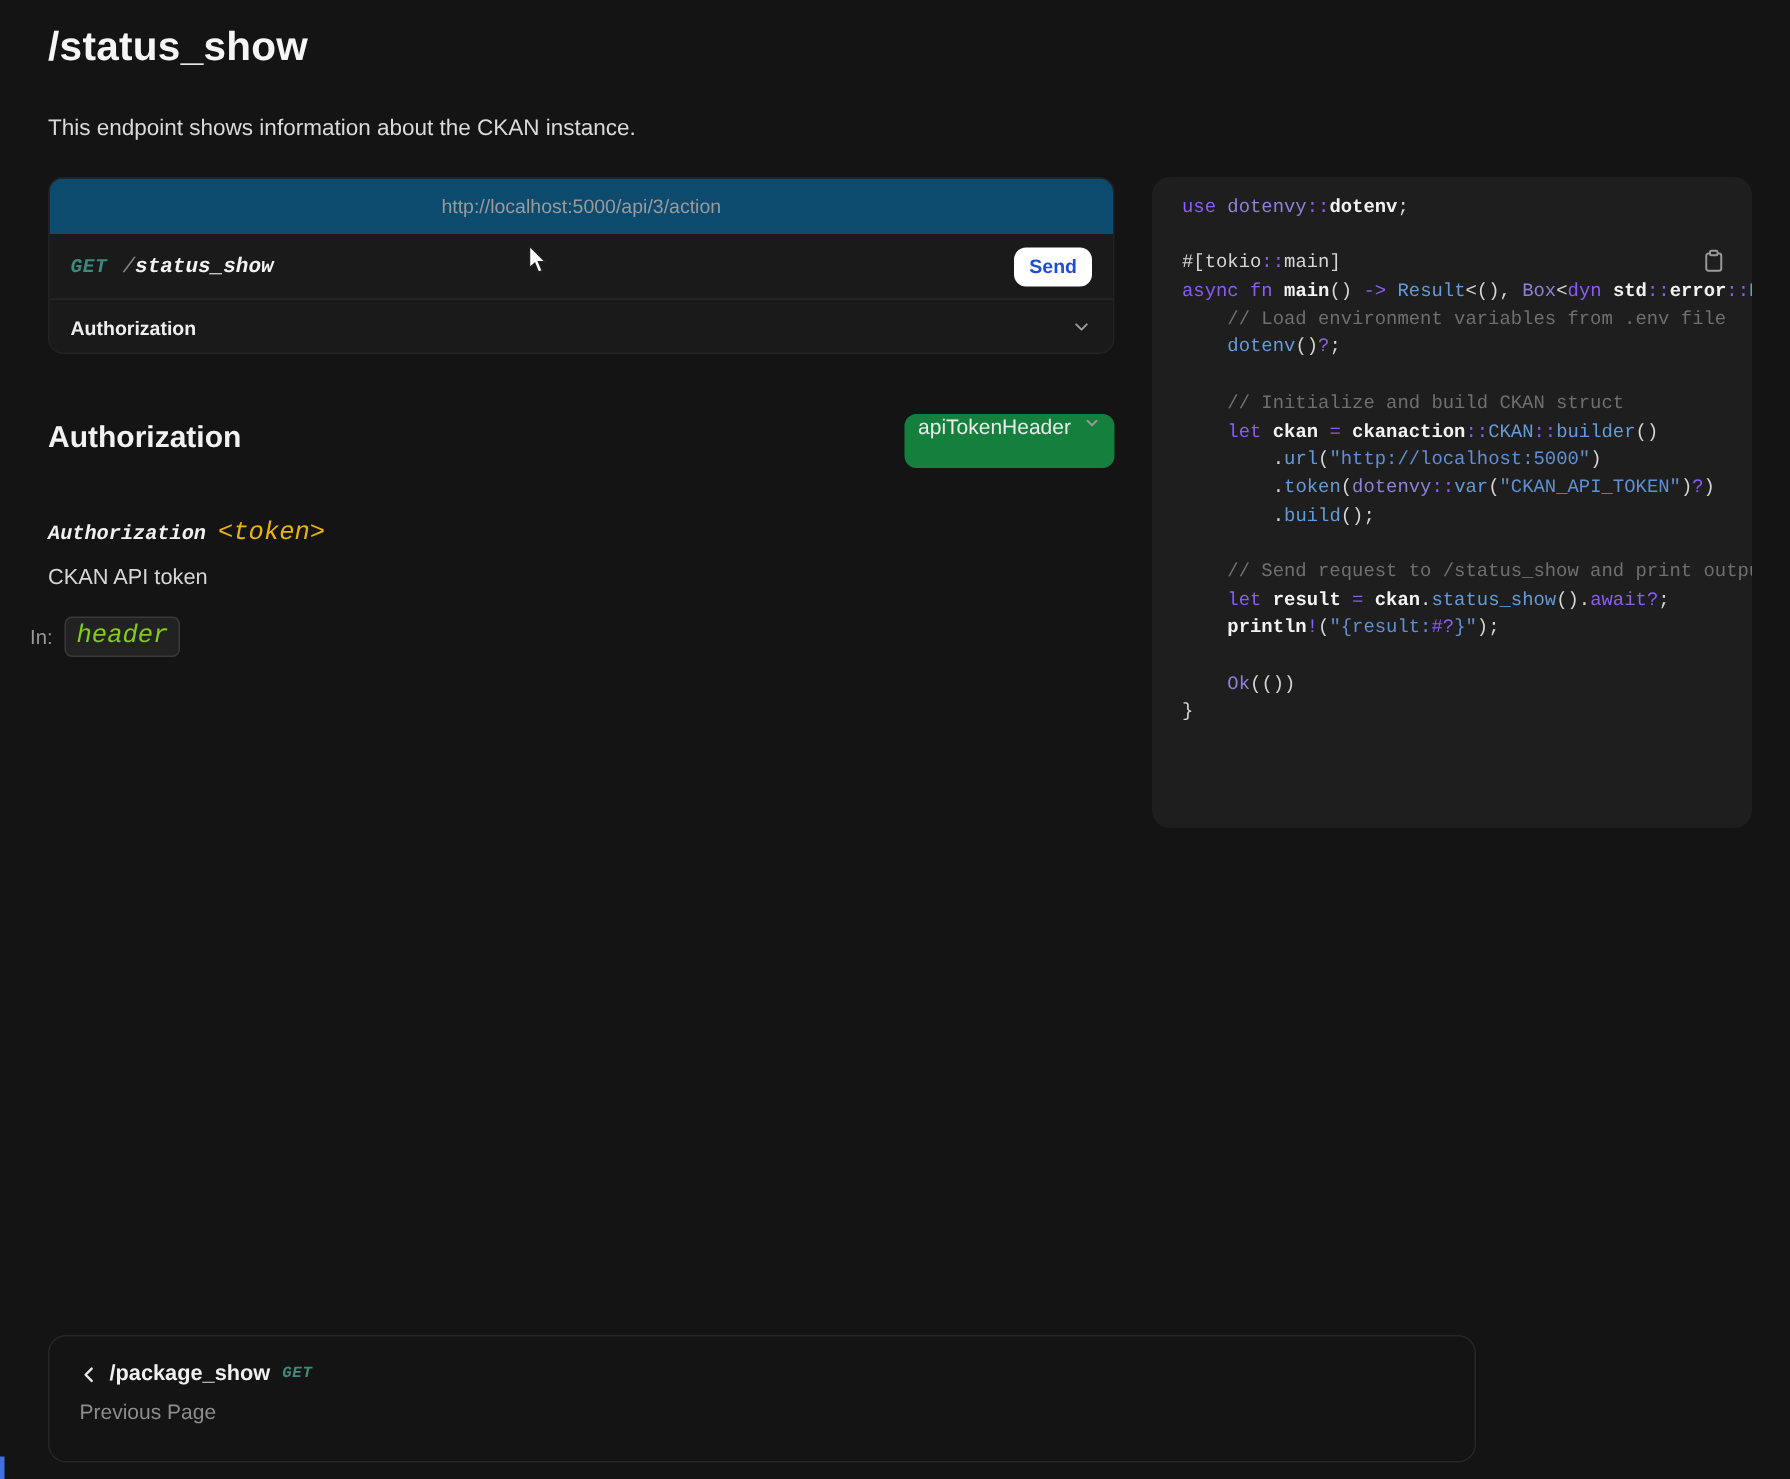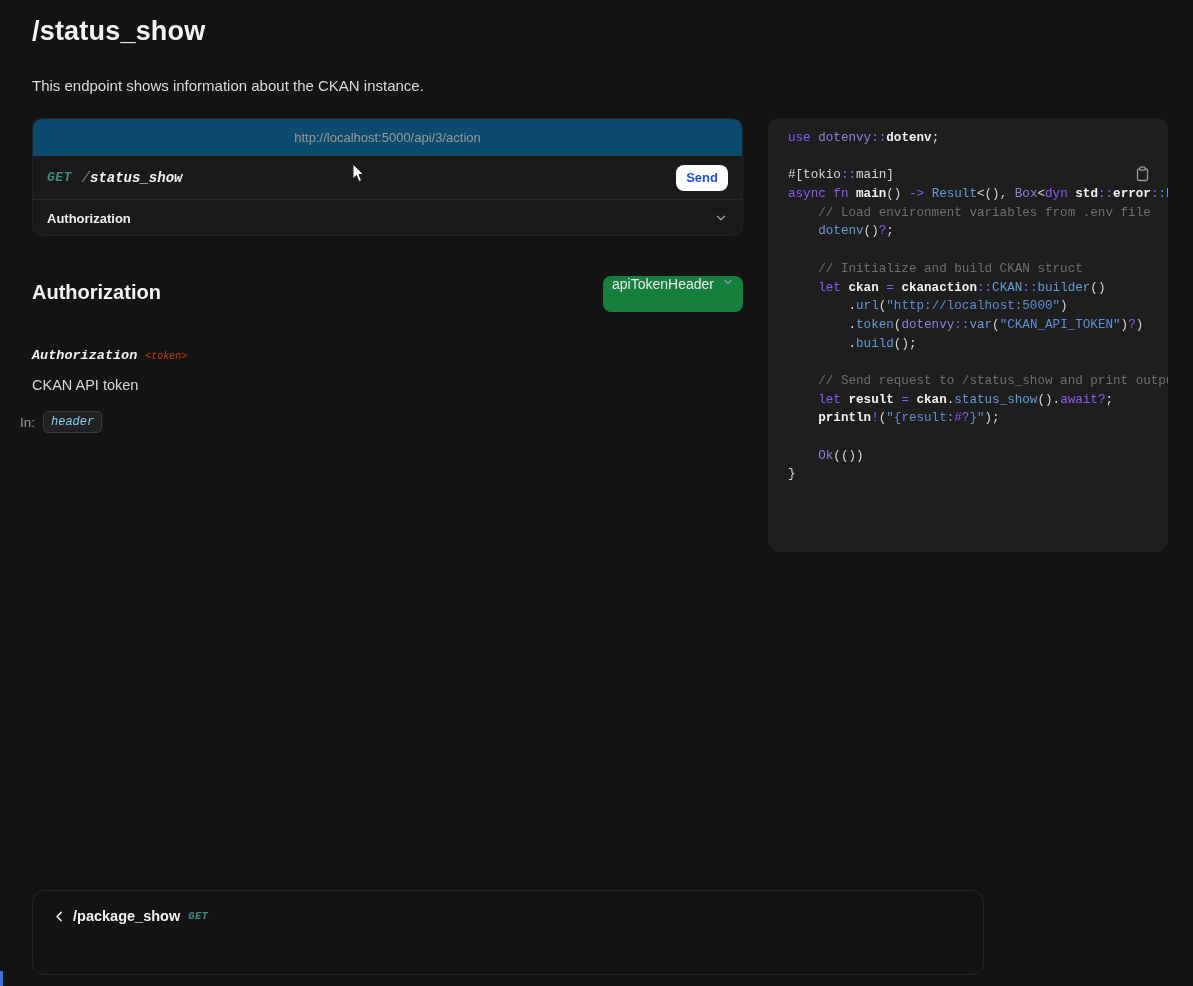--- a/index.html
+++ b/index.html
@@ -59,26 +59,26 @@
     font-size: 20px; font-weight: 700; color: #f2f2f2;
   }
   .scheme-select {
     position: absolute; left: 603px; top: 276px; width: 140px; height: 36px;
     background: #15803d; border-radius: 8px; border: none; cursor: pointer;
     display: flex; justify-content: center; gap: 8px;
     font-size: 14px; color: #eaeaea;
   }
   .token-row { position: absolute; left: 32px; top: 346px; }
   .token-name { font-size: 13.5px; font-weight: 700; color: #f0f0f0; }
-  .token-type { font-size: 10px; color: #c2410c; margin-left: 8px; }
+  .token-type { font-size: 17px; color: #eab308; margin-left: 8px; }
   .token-desc { position: absolute; left: 32px; top: 377px; font-size: 14.5px; color: #d6d6d6; }
   .in-row { position: absolute; left: 20px; top: 411px; display: flex; align-items: center; gap: 8px; }
   .in-label { font-size: 13.5px; color: #9a9a9a; }
   .in-badge {
-    font-size: 12px; color: #7dd3fc; background: #222222;
+    font-size: 17px; color: #84cc16; background: #222222;
     border: 1px solid #3a3a3a; border-radius: 5px; padding: 3px 7px;
   }
 
   
   .sdk-panel {
     position: absolute; left: 768px; top: 118px; width: 400px; height: 434px;
     background: #1e1e1e; border-radius: 12px; overflow: hidden;
   }
   .sdk-header {
     height: 34px; background: #1b1b1b; border-bottom: 1px solid #161616;
@@ -181,20 +181,21 @@
 <div class="footer-card">
   <div class="footer-row1">
     <span class="footer-chevron">
       <svg width="13" height="13" viewBox="0 0 16 16" fill="none" stroke="currentColor" stroke-width="2" stroke-linecap="round" stroke-linejoin="round">
           <polyline points="10,3 5,8 10,13"></polyline>
         </svg>
     </span>
     <span class="footer-path">/package_show</span>
     <span class="footer-method mono" style="color:#3e8a7d">GET</span>
   </div>
+  <div class="footer-sub">Previous Page</div>
 </div>
 
 <div class="edge-fragment"></div>
 
 <div class="cursor">
   <svg width="13" height="20" viewBox="0 0 13 20">
     <polygon points="1,1 1,15.5 4.5,12.5 7,18.5 9.5,17.5 7,11.5 11.5,11.5" fill="#ffffff" stroke="#222222" stroke-width="1"></polygon>
   </svg>
 </div>
 

